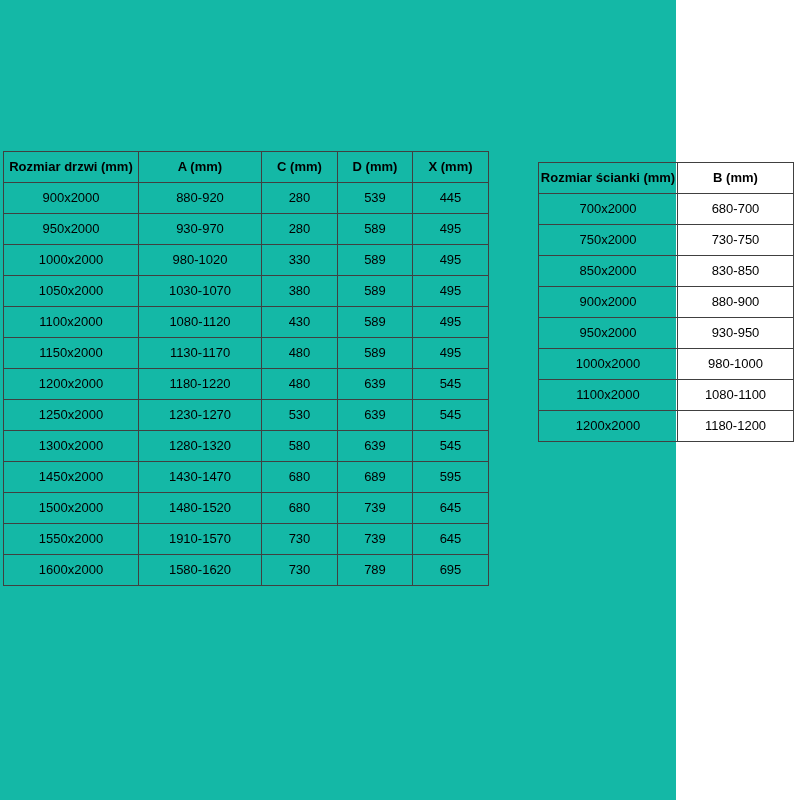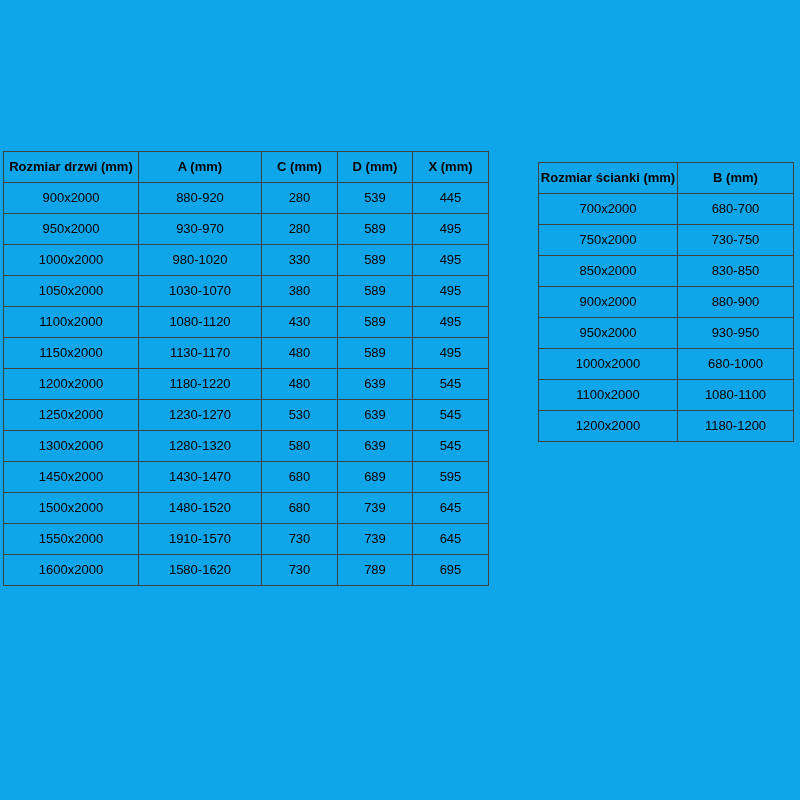--- a/index.html
+++ b/index.html
@@ -6,23 +6,23 @@
   html, body {
     width: 800px;
     height: 800px;
     background: #ffffff;
     font-family: "Liberation Sans", sans-serif;
     color: #000000;
     overflow: hidden;
   }
   .canvas {
     position: relative;
-    width: 800px;
+    width: 676px;
     height: 800px;
-    background: #0ea5e9;
+    background: #14b8a6;
   }
   table {
     border-collapse: collapse;
     table-layout: fixed;
     position: absolute;
   }
   .door-table { left: 3px; top: 151px; width: 485px; }
   .wall-table { left: 538px; top: 151px; width: 255px; margin-top: 11px; }
   th, td {
     border: 1px solid #404040;
@@ -190,21 +190,21 @@
         <tr>
           <td>900x2000</td>
           <td>880-900</td>
         </tr>
         <tr>
           <td>950x2000</td>
           <td>930-950</td>
         </tr>
         <tr>
           <td>1000x2000</td>
-          <td>680-1000</td>
+          <td>980-1000</td>
         </tr>
         <tr>
           <td>1100x2000</td>
           <td>1080-1100</td>
         </tr>
         <tr>
           <td>1200x2000</td>
           <td>1180-1200</td>
         </tr>
       </tbody>

